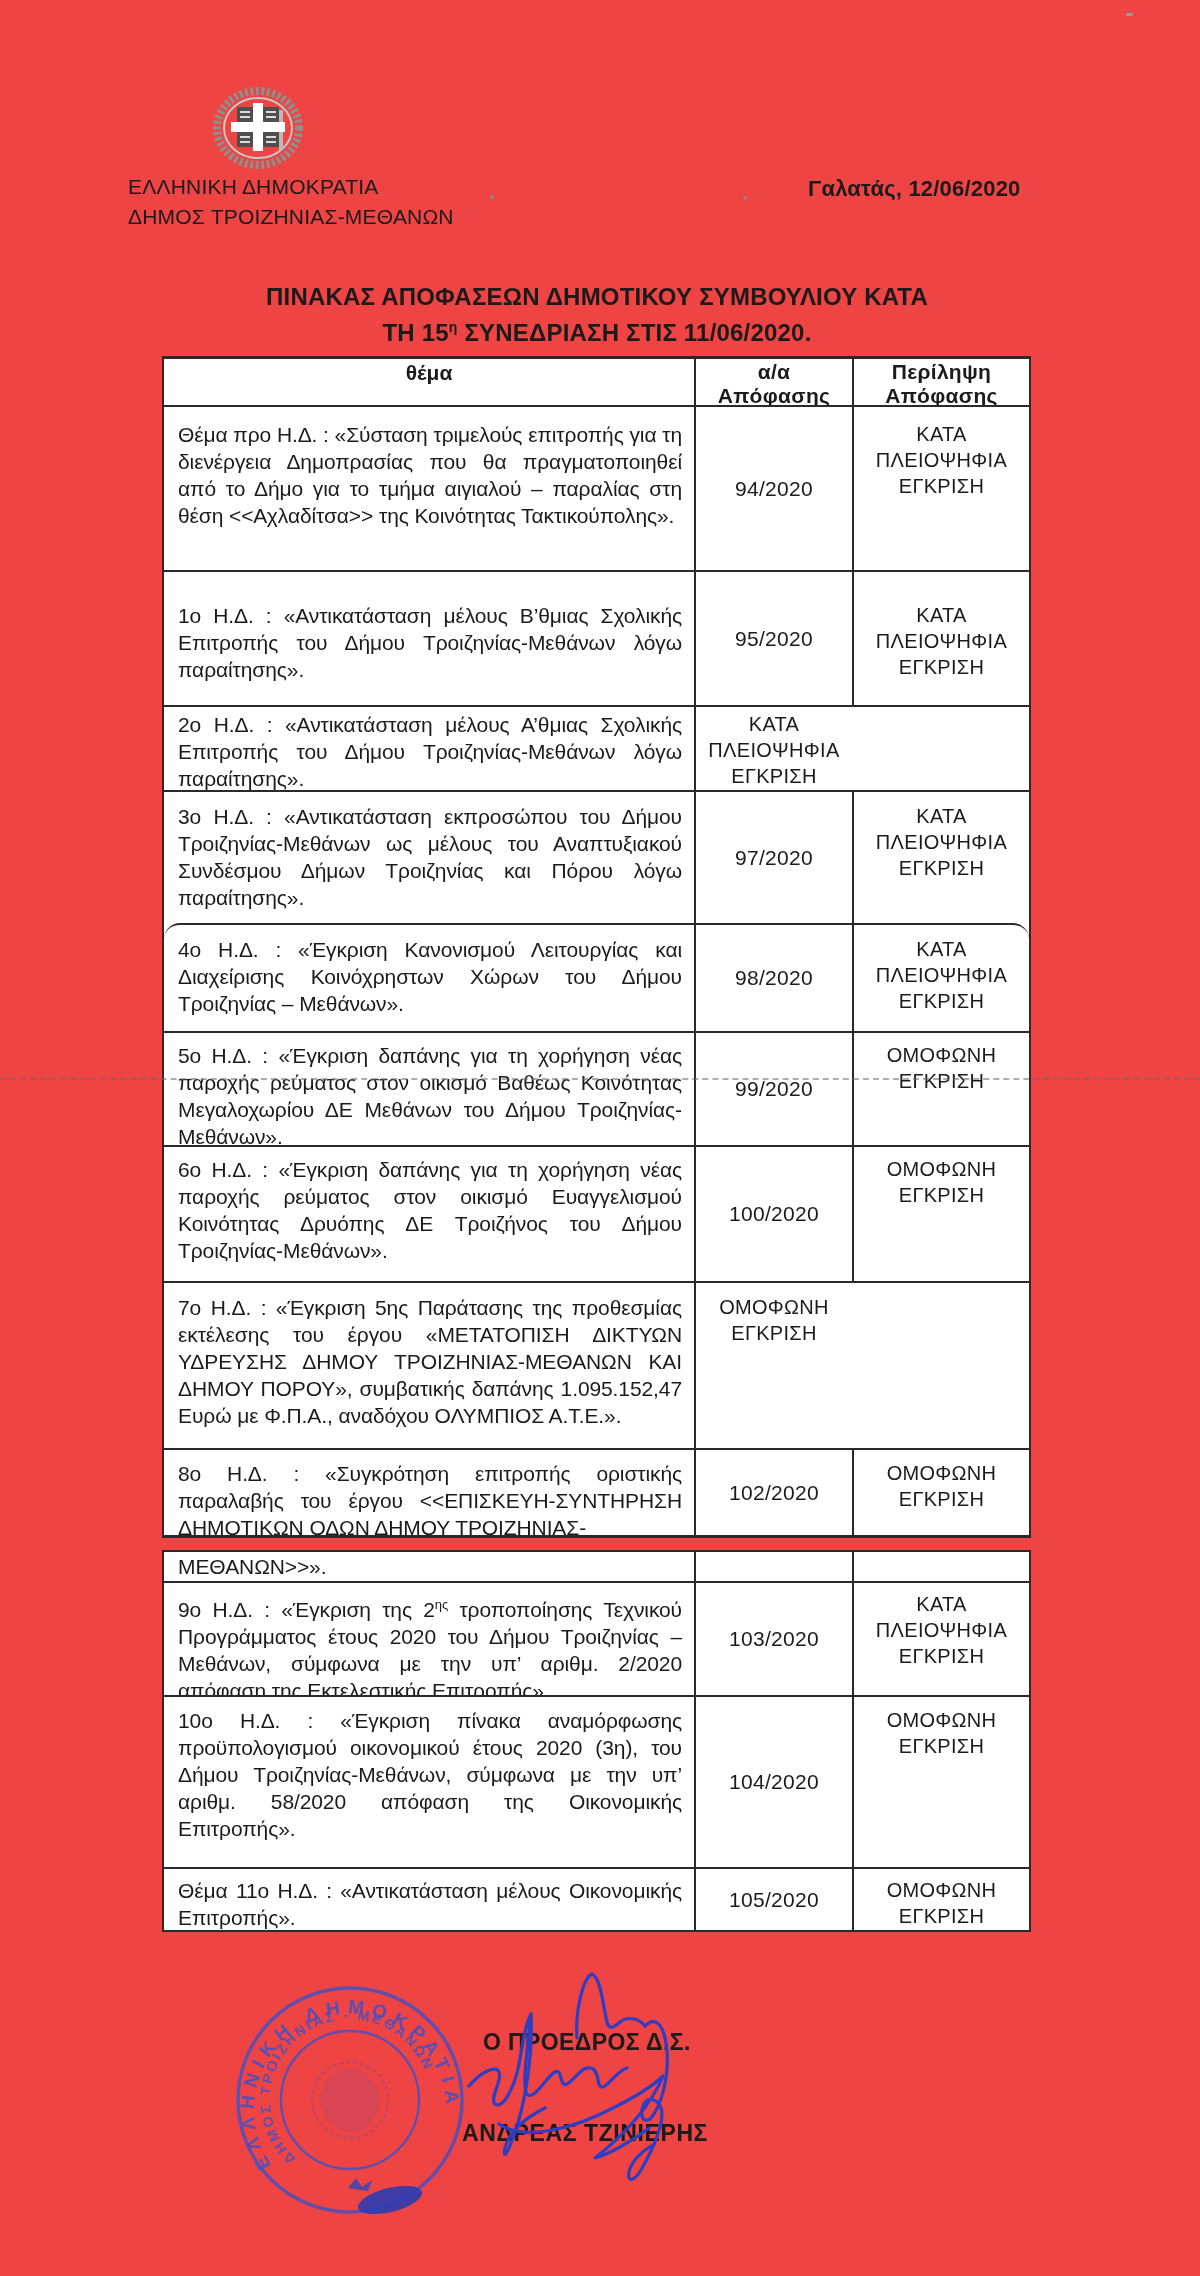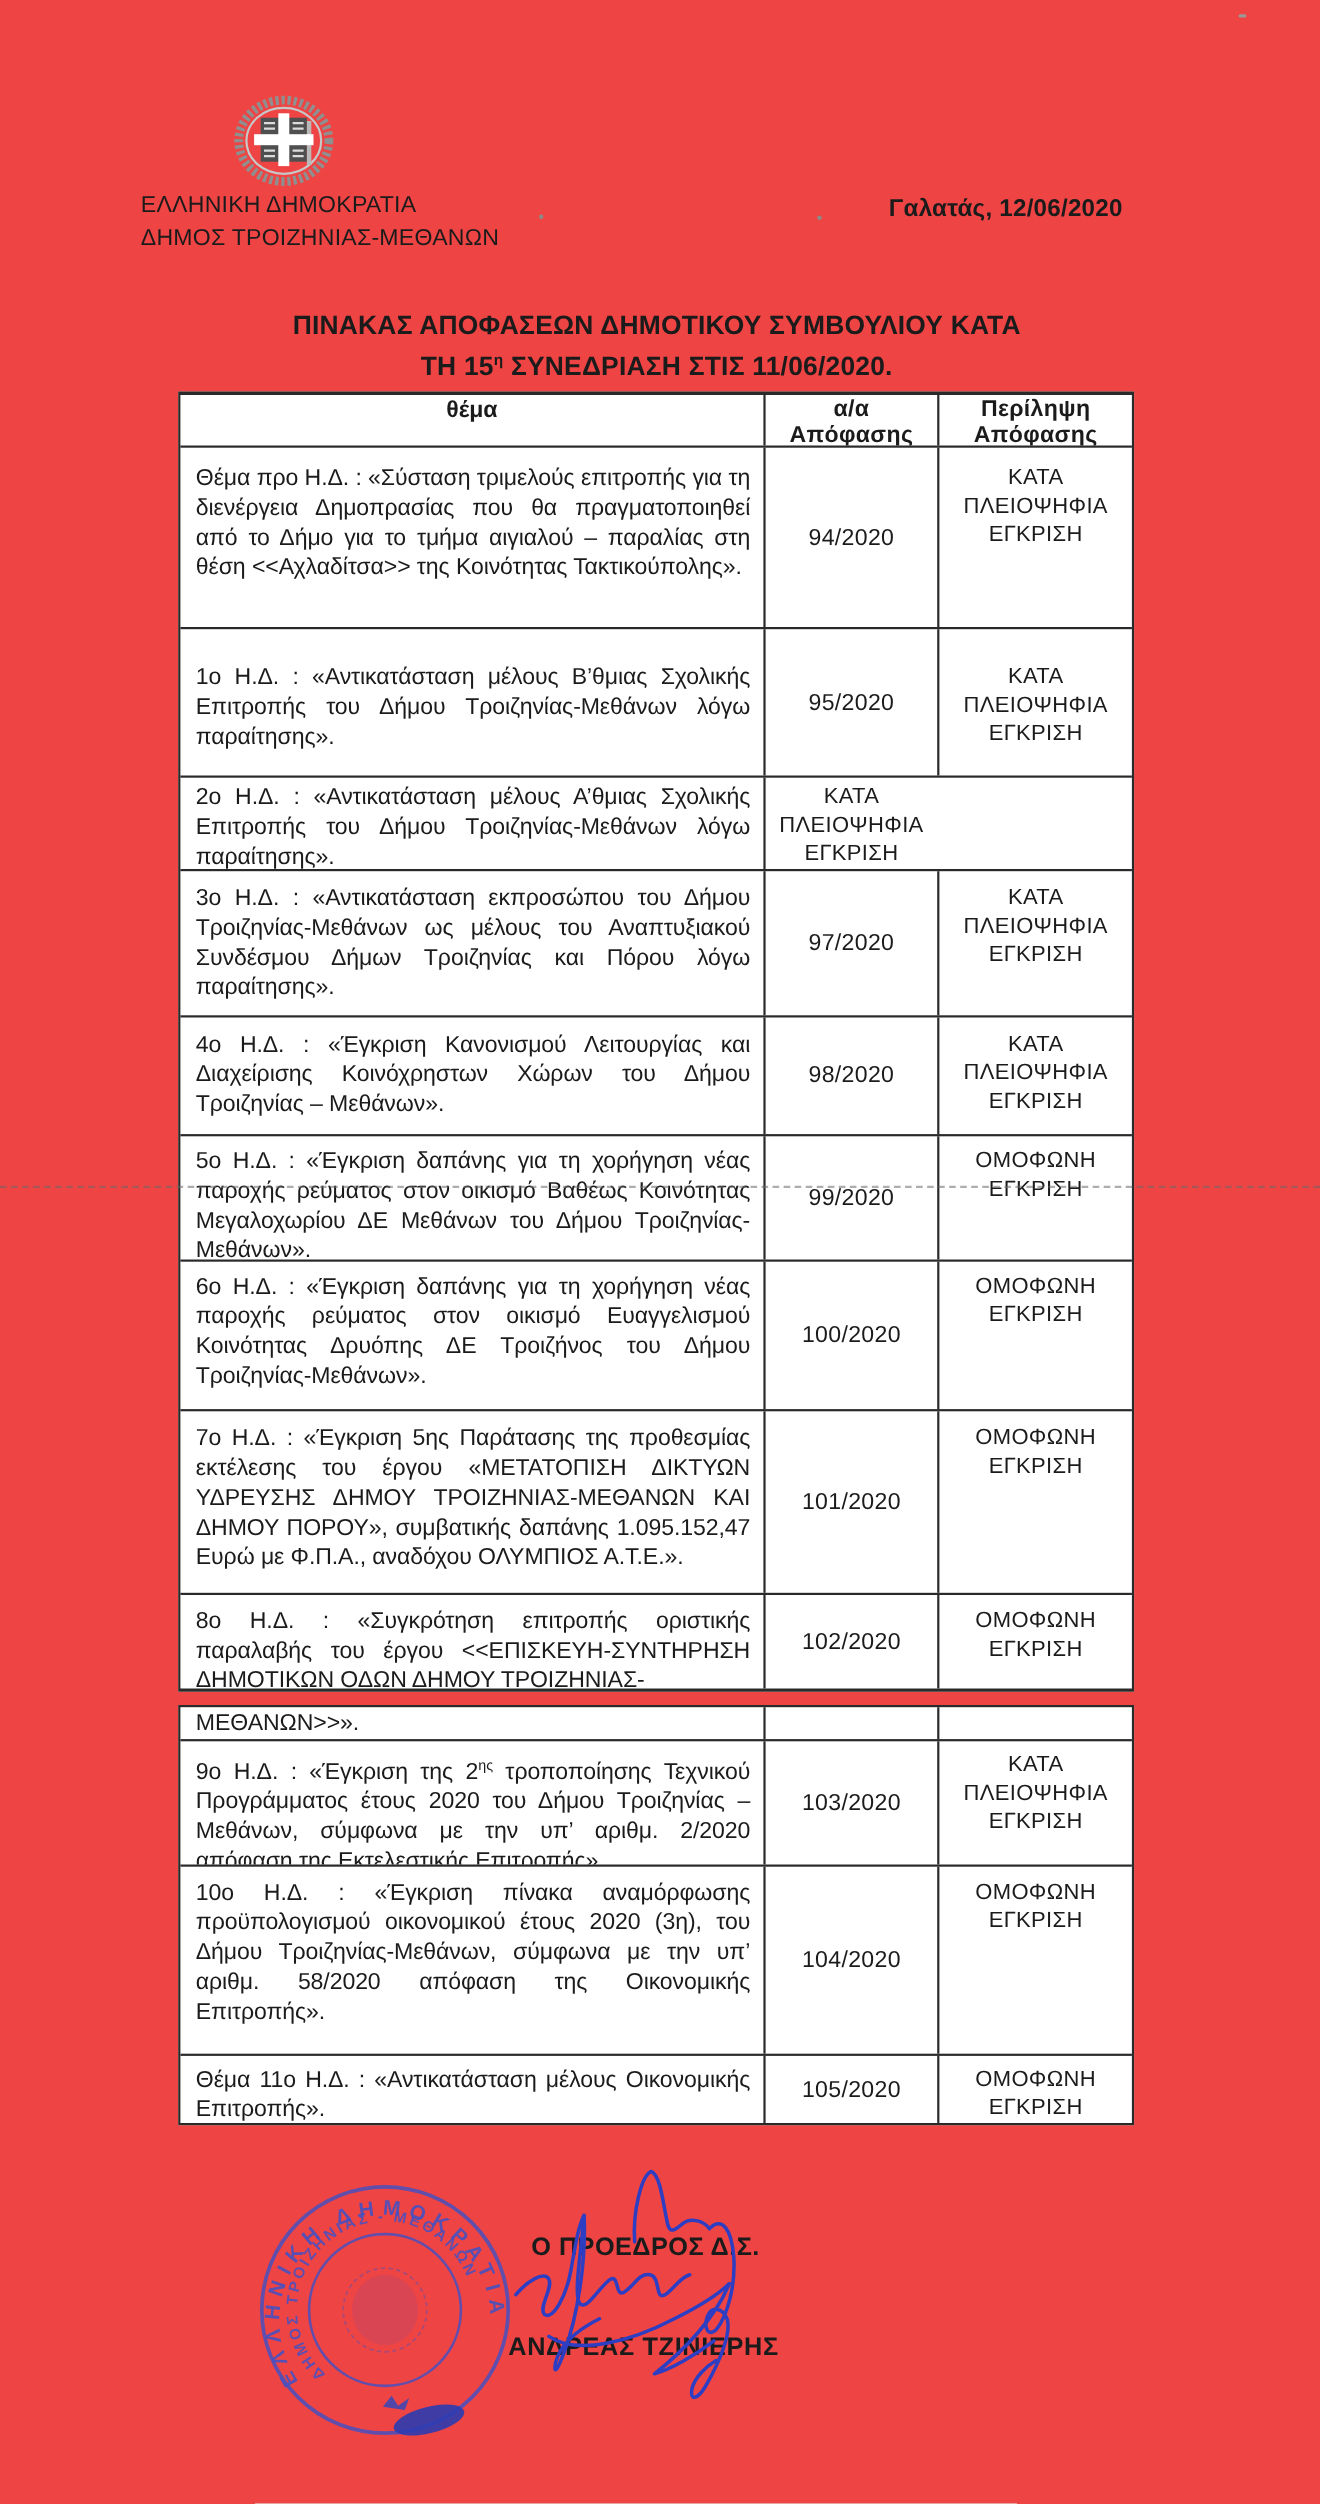--- a/index.html
+++ b/index.html
@@ -113,21 +113,21 @@
       </div>
       <div class="tr bt" style="height: 133px;">
         <div class="td c1" style="padding-top: 11px;">3ο Η.Δ. : «Αντικατάσταση εκπροσώπου του Δήμου Τροιζηνίας-Μεθάνων ως μέλους του Αναπτυξιακού Συνδέσμου Δήμων Τροιζηνίας και Πόρου λόγω παραίτησης».</div>
         <div class="td c2">97/2020</div>
         <div class="td c3" style="padding-top: 11px;">
           <div>ΚΑΤΑ</div>
           <div>ΠΛΕΙΟΨΗΦΙΑ</div>
           <div>ΕΓΚΡΙΣΗ</div>
         </div>
       </div>
-      <div class="tr bt" style="height: 108px;">
+      <div class="tr bt" style="height: 108px; border-radius: 16px;">
         <div class="td c1" style="padding-top: 11px;">4ο Η.Δ. : «Έγκριση Κανονισμού Λειτουργίας και Διαχείρισης Κοινόχρηστων Χώρων του Δήμου Τροιζηνίας – Μεθάνων».</div>
         <div class="td c2">98/2020</div>
         <div class="td c3" style="padding-top: 11px;">
           <div>ΚΑΤΑ</div>
           <div>ΠΛΕΙΟΨΗΦΙΑ</div>
           <div>ΕΓΚΡΙΣΗ</div>
         </div>
       </div>
       <div class="tr bt" style="height: 114px;">
         <div class="td c1" style="padding-top: 9px;">5ο Η.Δ. : «Έγκριση δαπάνης για τη χορήγηση νέας παροχής ρεύματος στον οικισμό Βαθέως Κοινότητας Μεγαλοχωρίου ΔΕ Μεθάνων του Δήμου Τροιζηνίας-Μεθάνων».</div>
@@ -140,21 +140,20 @@
       <div class="tr bt" style="height: 136px;">
         <div class="td c1" style="padding-top: 9px;">6ο Η.Δ. : «Έγκριση δαπάνης για τη χορήγηση νέας παροχής ρεύματος στον οικισμό Ευαγγελισμού Κοινότητας Δρυόπης ΔΕ Τροιζήνος του Δήμου Τροιζηνίας-Μεθάνων».</div>
         <div class="td c2">100/2020</div>
         <div class="td c3" style="padding-top: 9px;">
           <div>ΟΜΟΦΩΝΗ</div>
           <div>ΕΓΚΡΙΣΗ</div>
         </div>
       </div>
       <div class="tr bt" style="height: 167px;">
         <div class="td c1" style="padding-top: 11px;">7ο Η.Δ. : «Έγκριση 5ης Παράτασης της προθεσμίας εκτέλεσης του έργου «ΜΕΤΑΤΟΠΙΣΗ ΔΙΚΤΥΩΝ ΥΔΡΕΥΣΗΣ ΔΗΜΟΥ ΤΡΟΙΖΗΝΙΑΣ-ΜΕΘΑΝΩΝ ΚΑΙ ΔΗΜΟΥ ΠΟΡΟΥ», συμβατικής δαπάνης 1.095.152,47 Ευρώ με Φ.Π.Α., αναδόχου ΟΛΥΜΠΙΟΣ Α.Τ.Ε.».</div>
-        <div class="td c2">101/2020</div>
         <div class="td c3" style="padding-top: 11px;">
           <div>ΟΜΟΦΩΝΗ</div>
           <div>ΕΓΚΡΙΣΗ</div>
         </div>
       </div>
       <div class="tr bt" style="height: 87px;">
         <div class="td c1" style="padding-top: 10px;">8ο Η.Δ. : «Συγκρότηση επιτροπής οριστικής παραλαβής του έργου &lt;&lt;ΕΠΙΣΚΕΥΗ-ΣΥΝΤΗΡΗΣΗ ΔΗΜΟΤΙΚΩΝ ΟΔΩΝ ΔΗΜΟΥ ΤΡΟΙΖΗΝΙΑΣ-</div>
         <div class="td c2">102/2020</div>
         <div class="td c3" style="padding-top: 10px;">
           <div>ΟΜΟΦΩΝΗ</div>

